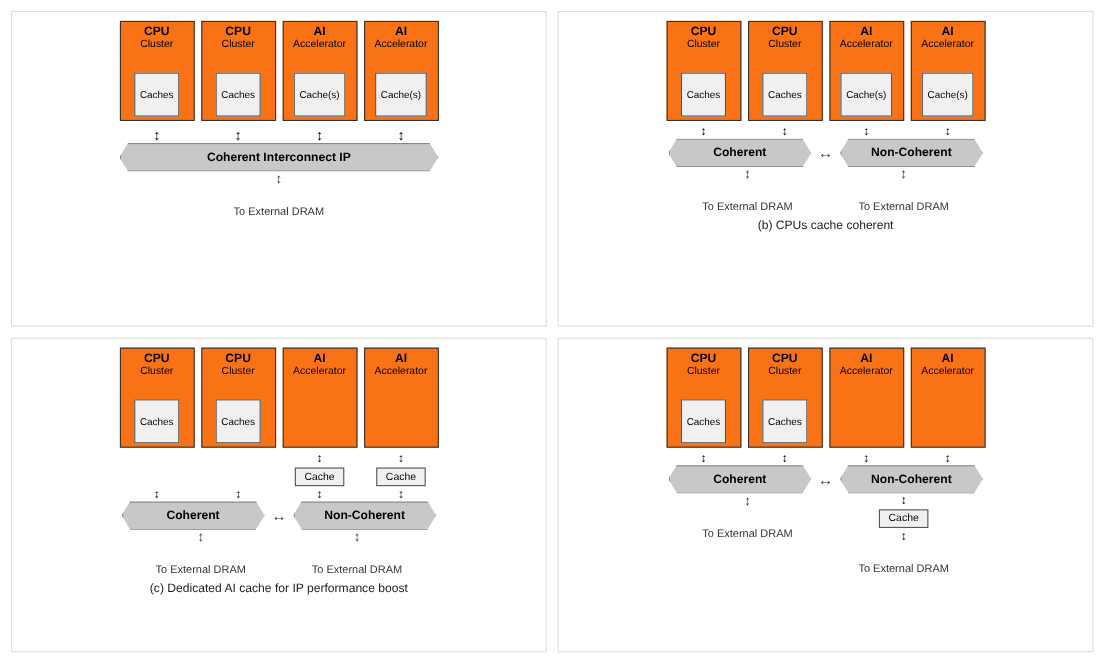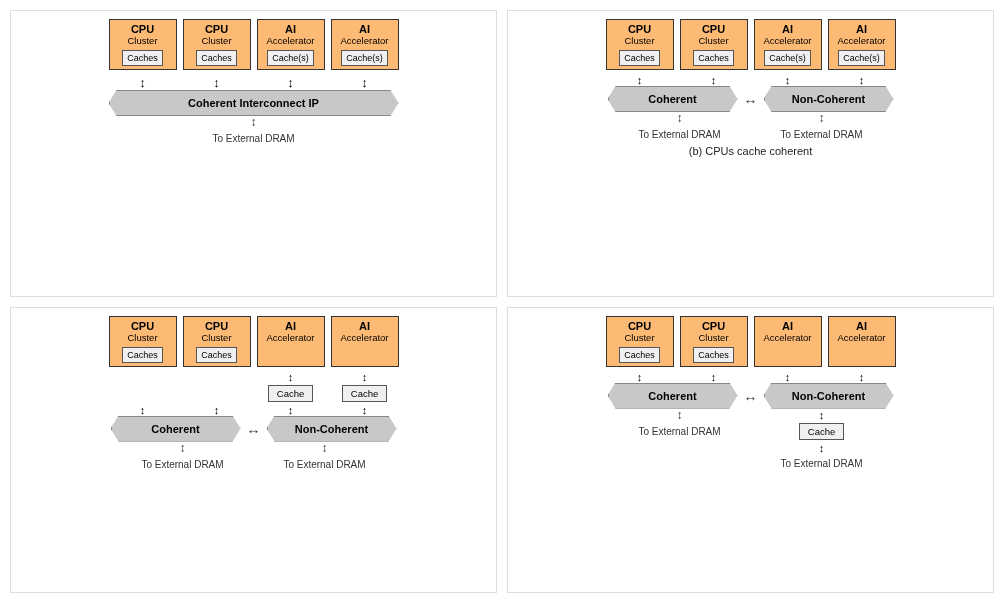--- a/index.html
+++ b/index.html
@@ -31,38 +31,38 @@
     }
     .top-boxes {
       display: flex;
       flex-direction: row;
       gap: 6px;
       justify-content: center;
       margin-bottom: 4px;
     }
     .unit-box {
       border: 1px solid #333;
-      background: #fdba74;
+      background: #f97316;
       text-align: center;
       padding: 3px 5px;
       width: 68px;
     }
     .unit-box .unit-title {
       font-weight: bold;
       font-size: 11px;
     }
     .unit-box .unit-sub {
       font-size: 9.5px;
     }
     .cache-box {
       border: 1px solid #555;
       background: #f0f0f0;
       font-size: 9px;
-      padding: 2px 4px;
-      margin-top: 4px;
+      padding: 14px 4px;
+      margin-top: 20px;
       display: inline-block;
     }
     .arrows-row {
       display: flex;
       flex-direction: row;
       gap: 6px;
       justify-content: center;
       height: 16px;
     }
     .arrow-col {
@@ -98,21 +98,21 @@
       gap: 6px;
       width: 100%;
     }
     .banner-arrow {
       font-size: 14px;
       color: #333;
     }
     .ext-dram {
       font-size: 10px;
       color: #333;
-      margin-top: 4px;
+      margin-top: 18px;
       text-align: center;
     }
     .caption {
       font-size: 11px;
       color: #222;
       margin-top: 5px;
       text-align: center;
     }
     .arrow-v {
       color: #333;
@@ -268,20 +268,21 @@
     <div style="display:flex;flex-direction:row;gap:0px;width:100%;justify-content:center;">
       <div style="width:142px;text-align:center;">
         <div class="arrow-v">↕</div>
         <div class="ext-dram">To External DRAM</div>
       </div>
       <div style="width:142px;text-align:center;">
         <div class="arrow-v">↕</div>
         <div class="ext-dram">To External DRAM</div>
       </div>
     </div>
+    <div class="caption">(c) Dedicated AI cache for IP performance boost</div>
   </div>
 
   <div class="diagram">
     <div class="top-boxes">
       <div class="unit-box">
         <div class="unit-title">CPU</div>
         <div class="unit-sub">Cluster</div>
         <div class="cache-box">Caches</div>
       </div>
       <div class="unit-box">

